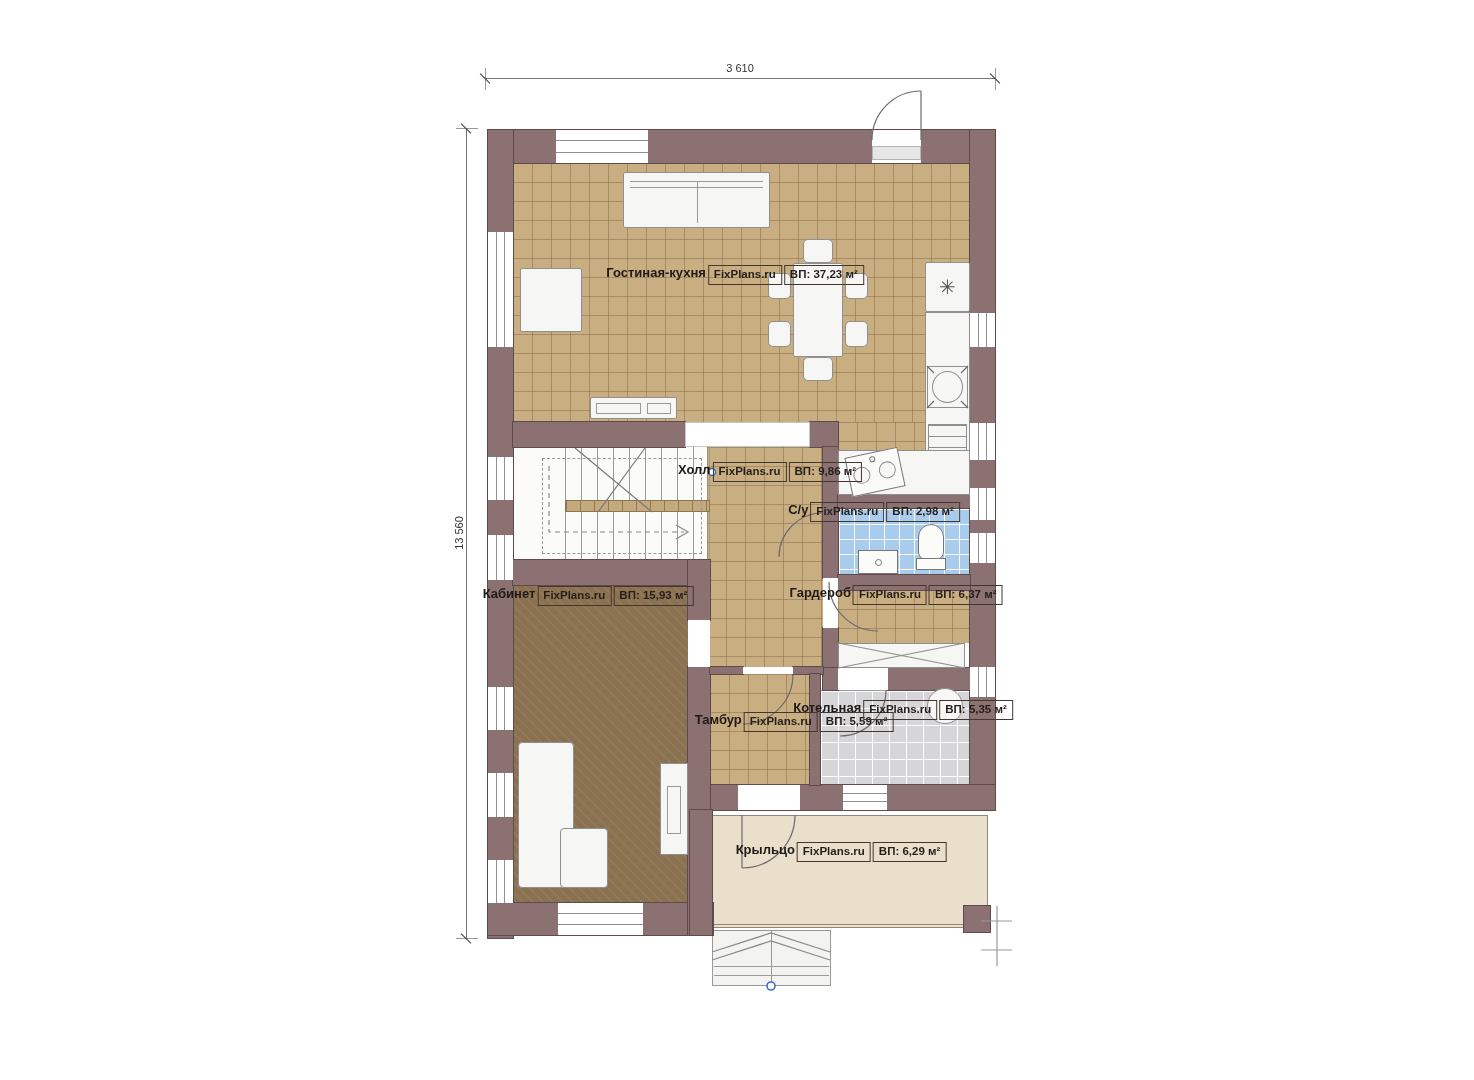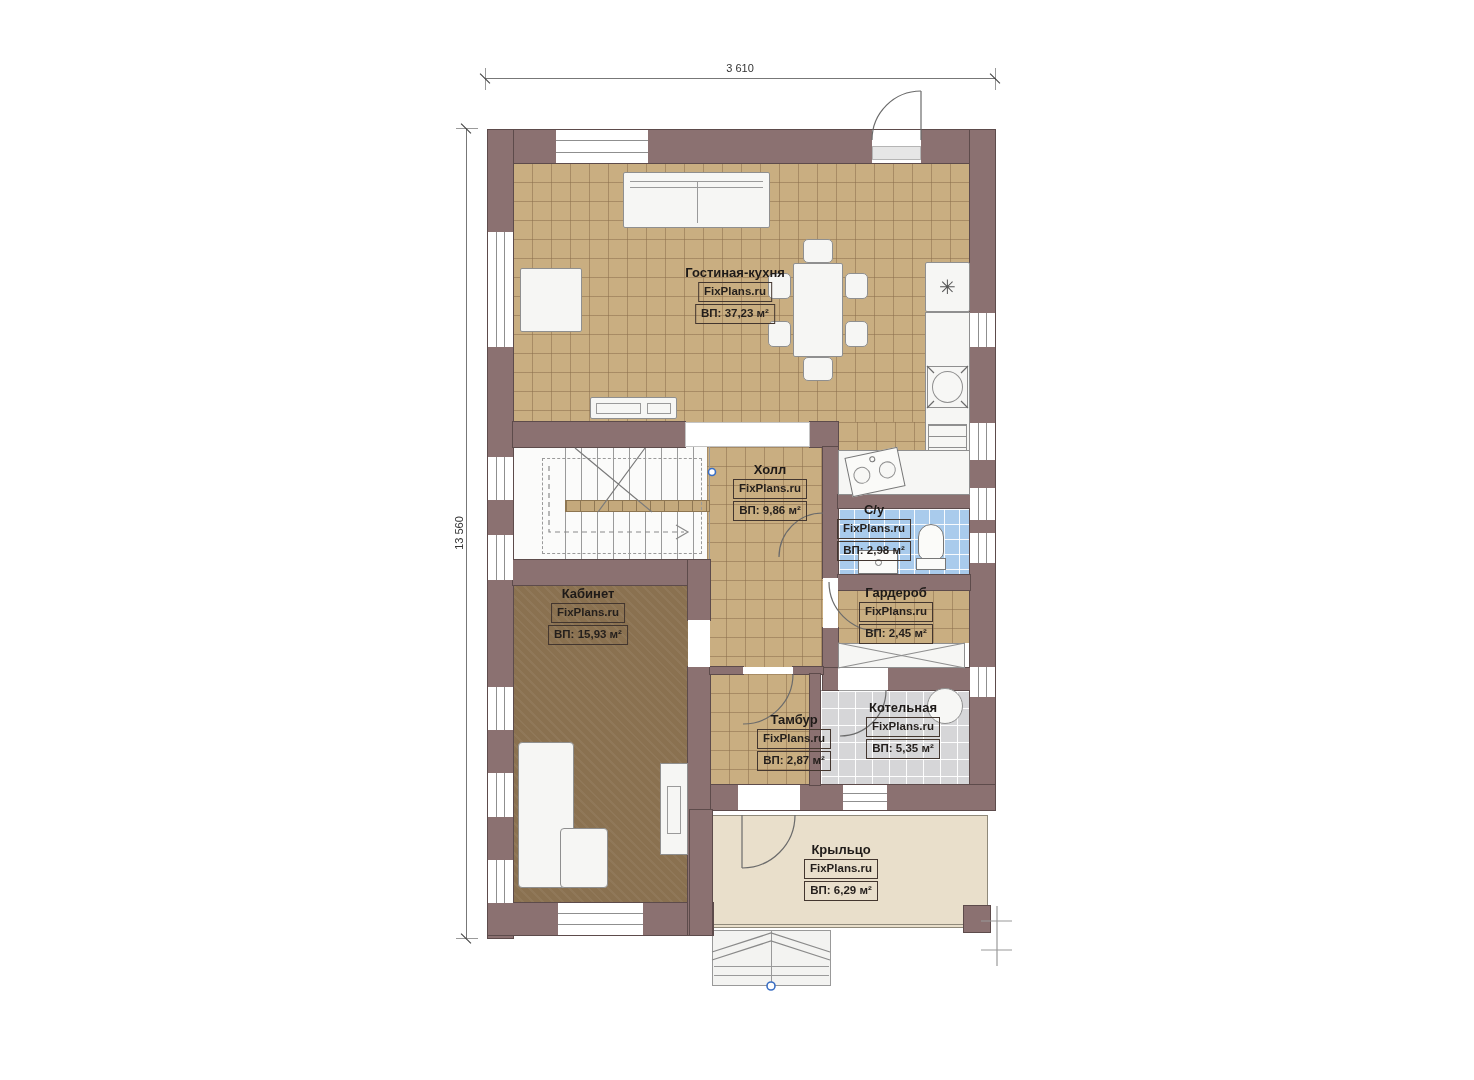--- a/index.html
+++ b/index.html
@@ -35,21 +35,21 @@
        border-left:1px solid #8f8f8f;border-right:1px solid #8f8f8f;}
   .open{background:#fff;border:1px solid #c4c4c4;}
   
   .f{background:#f6f6f4;border:1px solid #8f8f8f;border-radius:2px;}
   .treads{background-image:repeating-linear-gradient(90deg,#9a9a9a 0 1px,transparent 1px 16px);}
   .landing{background:#c4a97c;border:1px solid #8d7550;
        background-image:repeating-linear-gradient(90deg,rgba(90,70,45,.5) 0 1px,transparent 1px 14px);}
   .drawers{background-image:repeating-linear-gradient(#8f8f8f 0 1px,transparent 1px 11px);}
   .dashrect{border:1px dashed #9a9a9a;}
   
-  .room-label{transform:translateX(-50%);display:flex;flex-direction:column;align-items:center;gap:2px;}
+  .room-label{transform:translateX(-50%);display:flex;flex-direction:row;align-items:flex-start;gap:2px;}
   .rname{font-weight:bold;font-size:13px;color:#1e1a18;white-space:nowrap;}
   .rbox{border:1px solid #43362f;padding:0 5px;font-size:11.5px;font-weight:bold;
         color:#241f1c;white-space:nowrap;line-height:1.55;}
   
   .dimline{background:#777;}
   .ext{background:#9a9a9a;}
   .tick{width:14px;height:1px;background:#3a3a3a;transform:rotate(45deg);}
   .dimtext{font-size:11px;color:#333;white-space:nowrap;}
   .stove{display:flex;align-items:center;justify-content:center;font-size:20px;color:#555;}
   .circle{border:1px solid #8f8f8f;border-radius:50%;background:#f7f7f5;}
@@ -210,31 +210,31 @@
     <div class="rbox">ВП: 9,86 м²</div>
   </div>
   <div class="abs room-label" style="left:874px;top:502px">
     <div class="rname">С/у</div>
     <div class="rbox">FixPlans.ru</div>
     <div class="rbox">ВП: 2,98 м²</div>
   </div>
   <div class="abs room-label" style="left:896px;top:585px">
     <div class="rname">Гардероб</div>
     <div class="rbox">FixPlans.ru</div>
-    <div class="rbox">ВП: 2,45 м²</div>
+    <div class="rbox">ВП: 6,37 м²</div>
   </div>
   <div class="abs room-label" style="left:588px;top:586px">
     <div class="rname">Кабинет</div>
     <div class="rbox">FixPlans.ru</div>
     <div class="rbox">ВП: 15,93 м²</div>
   </div>
   <div class="abs room-label" style="left:794px;top:712px">
     <div class="rname">Тамбур</div>
     <div class="rbox">FixPlans.ru</div>
-    <div class="rbox">ВП: 2,87 м²</div>
+    <div class="rbox">ВП: 5,59 м²</div>
   </div>
   <div class="abs room-label" style="left:903px;top:700px">
     <div class="rname">Котельная</div>
     <div class="rbox">FixPlans.ru</div>
     <div class="rbox">ВП: 5,35 м²</div>
   </div>
   <div class="abs room-label" style="left:841px;top:842px">
     <div class="rname">Крыльцо</div>
     <div class="rbox">FixPlans.ru</div>
     <div class="rbox">ВП: 6,29 м²</div>

